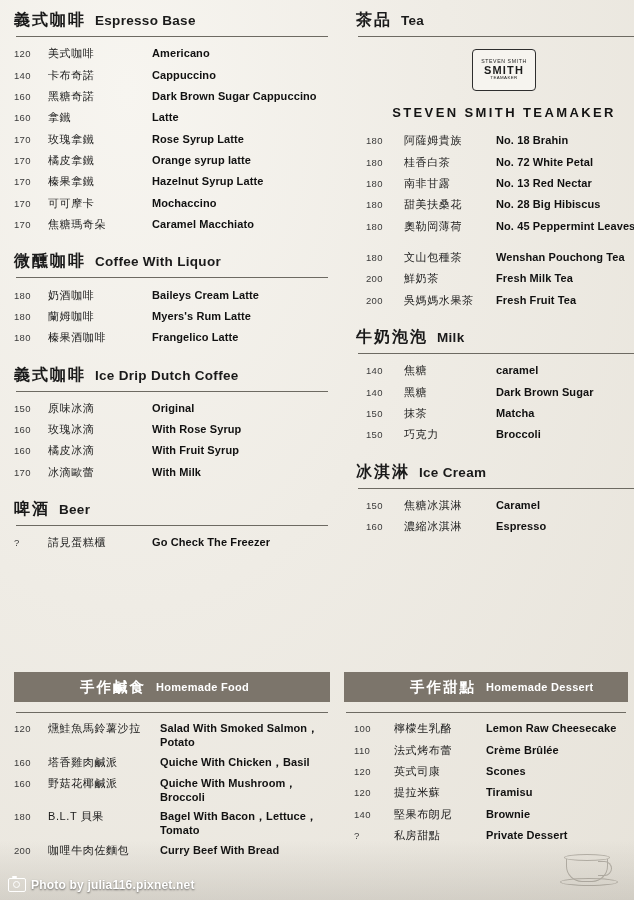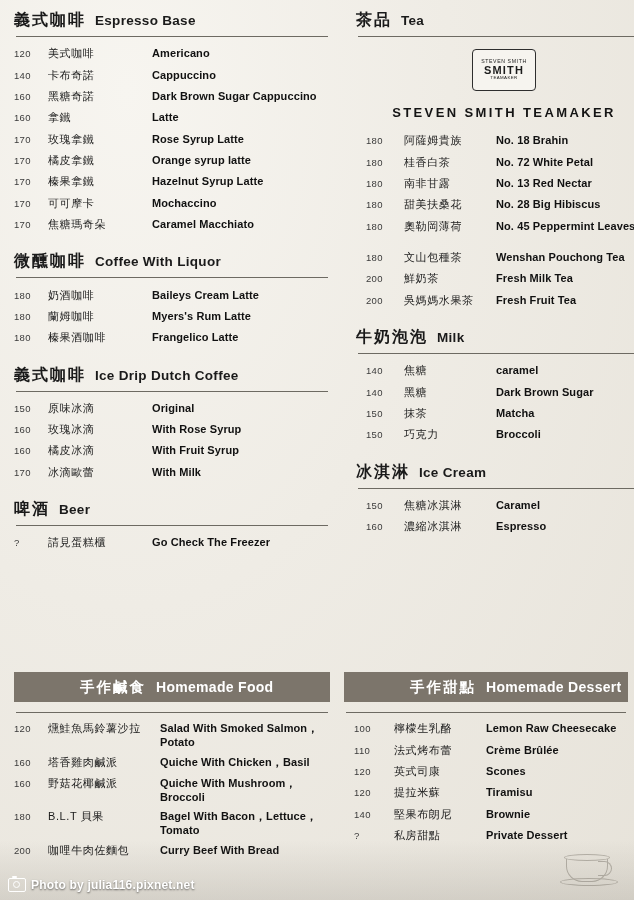--- a/index.html
+++ b/index.html
@@ -152,21 +152,21 @@
     gap: 10px;
     padding-left: 66px;
     box-sizing: border-box;
   }
   .banner .b-cn {
     font-size: 14.5px;
     font-weight: bold;
     letter-spacing: 2px;
   }
   .banner .b-en {
-    font-size: 14px;
+    font-size: 11px;
     font-weight: bold;
     letter-spacing: 0.3px;
     text-align: center;
   }
   .bot-rule {
     border-top: 1px solid #6d6a62;
     margin: 10px 2px 5px 2px;
   }
   .bot-left table.items td.cn { width: 112px; }
   .bot-right table.items td.price { width: 40px; padding-left: 10px; }

